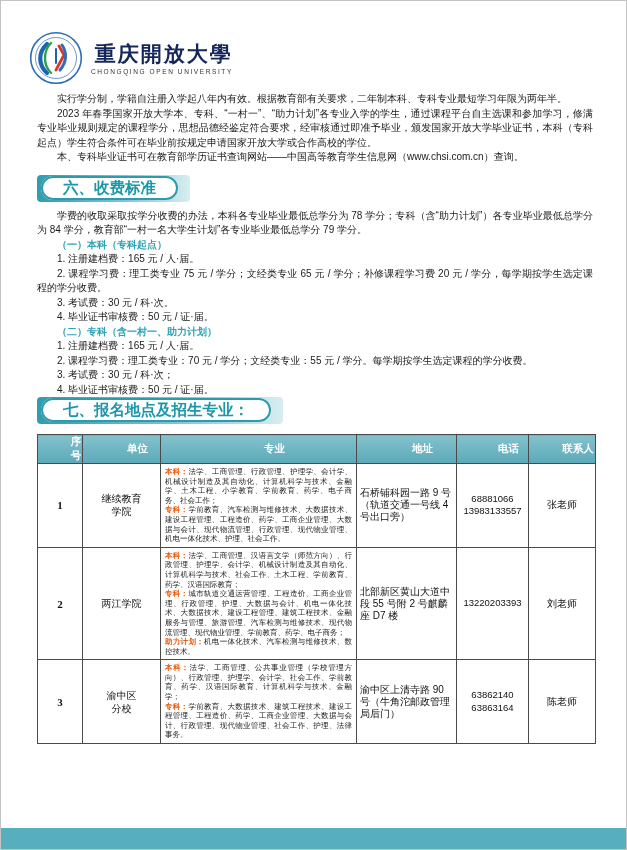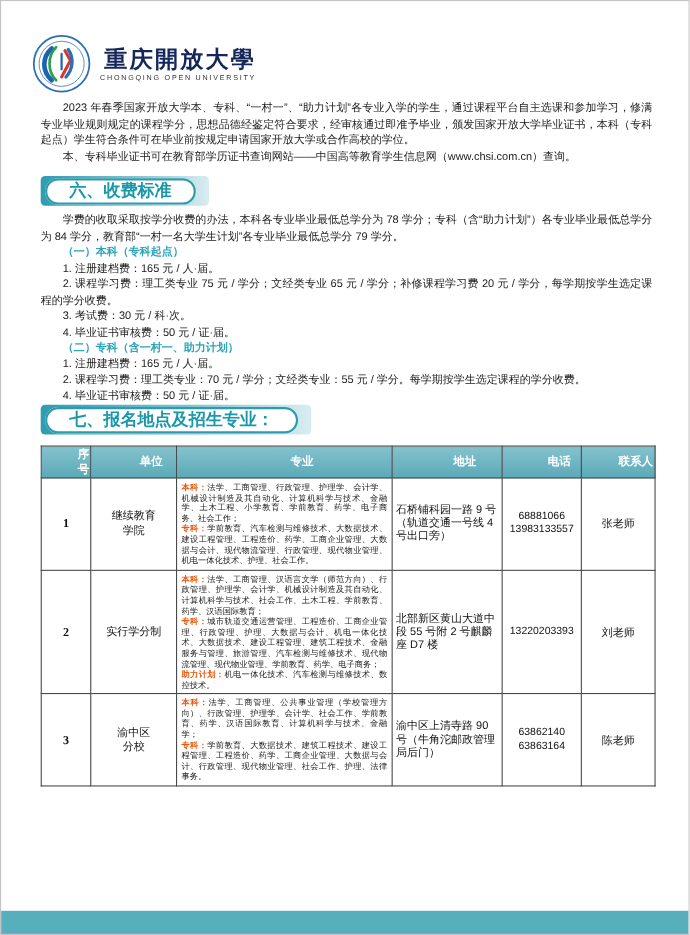--- a/index.html
+++ b/index.html
@@ -79,39 +79,41 @@
       <path d="M33 14 c 5 7 5 17 -2 25" stroke="#2f6eb4" stroke-width="3" fill="none" stroke-linecap="round"></path>
       <path d="M27 18 v 14" stroke="#1e63b0" stroke-width="2" stroke-linecap="round"></path>
     </svg>
     <div class="logo-text">
       <div class="logo-cn">重庆開放大學</div>
       <div class="logo-en">CHONGQING OPEN UNIVERSITY</div>
     </div>
   </div>
 
   <div class="sec-text">
+      <p class="para">实行学分制，学籍自注册入学起八年内有效。根据教育部有关要求，二年制本科、专科专业最短学习年限为两年半。</p>
       <p class="para">2023 年春季国家开放大学本、专科、“一村一”、“助力计划”各专业入学的学生，通过课程平台自主选课和参加学习，修满专业毕业规则规定的课程学分，思想品德经鉴定符合要求，经审核通过即准予毕业，颁发国家开放大学毕业证书，本科（专科起点）学生符合条件可在毕业前按规定申请国家开放大学或合作高校的学位。</p>
       <p class="para">本、专科毕业证书可在教育部学历证书查询网站——中国高等教育学生信息网（www.chsi.com.cn）查询。</p>
     </div>
 
   <div>
     <div class="band band6">
       <span class="band-pill">六、收费标准</span>
     </div>
   </div>
   <div class="sec-text">
     <p class="para">学费的收取采取按学分收费的办法，本科各专业毕业最低总学分为 78 学分；专科（含“助力计划”）各专业毕业最低总学分为 84 学分，教育部“一村一名大学生计划”各专业毕业最低总学分 79 学分。</p>
   <p class="para sub-heading">（一）本科（专科起点）</p>
       <p class="para">1. 注册建档费：165 元 / 人·届。</p>
       <p class="para">2. 课程学习费：理工类专业 75 元 / 学分；文经类专业 65 元 / 学分；补修课程学习费 20 元 / 学分，每学期按学生选定课程的学分收费。</p>
       <p class="para">3. 考试费：30 元 / 科·次。</p>
       <p class="para">4. 毕业证书审核费：50 元 / 证·届。</p>
       <p class="para sub-heading">（二）专科（含一村一、助力计划）</p>
       <p class="para">1. 注册建档费：165 元 / 人·届。</p>
       <p class="para">2. 课程学习费：理工类专业：70 元 / 学分；文经类专业：55 元 / 学分。每学期按学生选定课程的学分收费。</p>
+      <p class="para">3. 考试费：30 元 / 科·次；</p>
       <p class="para">4. 毕业证书审核费：50 元 / 证·届。</p>
     </div>
 
   <div>
     <div class="band band7">
       <span class="band-pill">七、报名地点及招生专业：</span>
     </div>
   </div>
 
   <table class="enroll-table">
@@ -142,21 +144,21 @@
             <div class="seg"><span class="seg-label">本科：</span>法学、工商管理、行政管理、护理学、会计学、机械设计制造及其自动化、计算机科学与技术、金融学、土木工程、小学教育、学前教育、药学、电子商务、社会工作；</div>
             <div class="seg"><span class="seg-label">专科：</span>学前教育、汽车检测与维修技术、大数据技术、建设工程管理、工程造价、药学、工商企业管理、大数据与会计、现代物流管理、行政管理、现代物业管理、机电一体化技术、护理、社会工作。</div>
           </td>
           <td class="cell-address">石桥铺科园一路 9 号（轨道交通一号线 4 号出口旁）</td>
           <td class="cell-center cell-phone">68881066
 13983133557</td>
           <td class="cell-center cell-contact">张老师</td>
         </tr>
         <tr>
           <td class="cell-center cell-no">2</td>
-          <td class="cell-center cell-unit">实行学分制</td>
+          <td class="cell-center cell-unit">两江学院</td>
           <td class="cell-majors">
             <div class="seg"><span class="seg-label">本科：</span>法学、工商管理、汉语言文学（师范方向）、行政管理、护理学、会计学、机械设计制造及其自动化、计算机科学与技术、社会工作、土木工程、学前教育、药学、汉语国际教育；</div>
             <div class="seg"><span class="seg-label">专科：</span>城市轨道交通运营管理、工程造价、工商企业管理、行政管理、护理、大数据与会计、机电一体化技术、大数据技术、建设工程管理、建筑工程技术、金融服务与管理、旅游管理、汽车检测与维修技术、现代物流管理、现代物业管理、学前教育、药学、电子商务；</div>
             <div class="seg"><span class="seg-label">助力计划：</span>机电一体化技术、汽车检测与维修技术、数控技术。</div>
           </td>
           <td class="cell-address">北部新区黄山大道中段 55 号附 2 号麒麟座 D7 楼</td>
           <td class="cell-center cell-phone">13220203393</td>
           <td class="cell-center cell-contact">刘老师</td>
         </tr>
         <tr>

